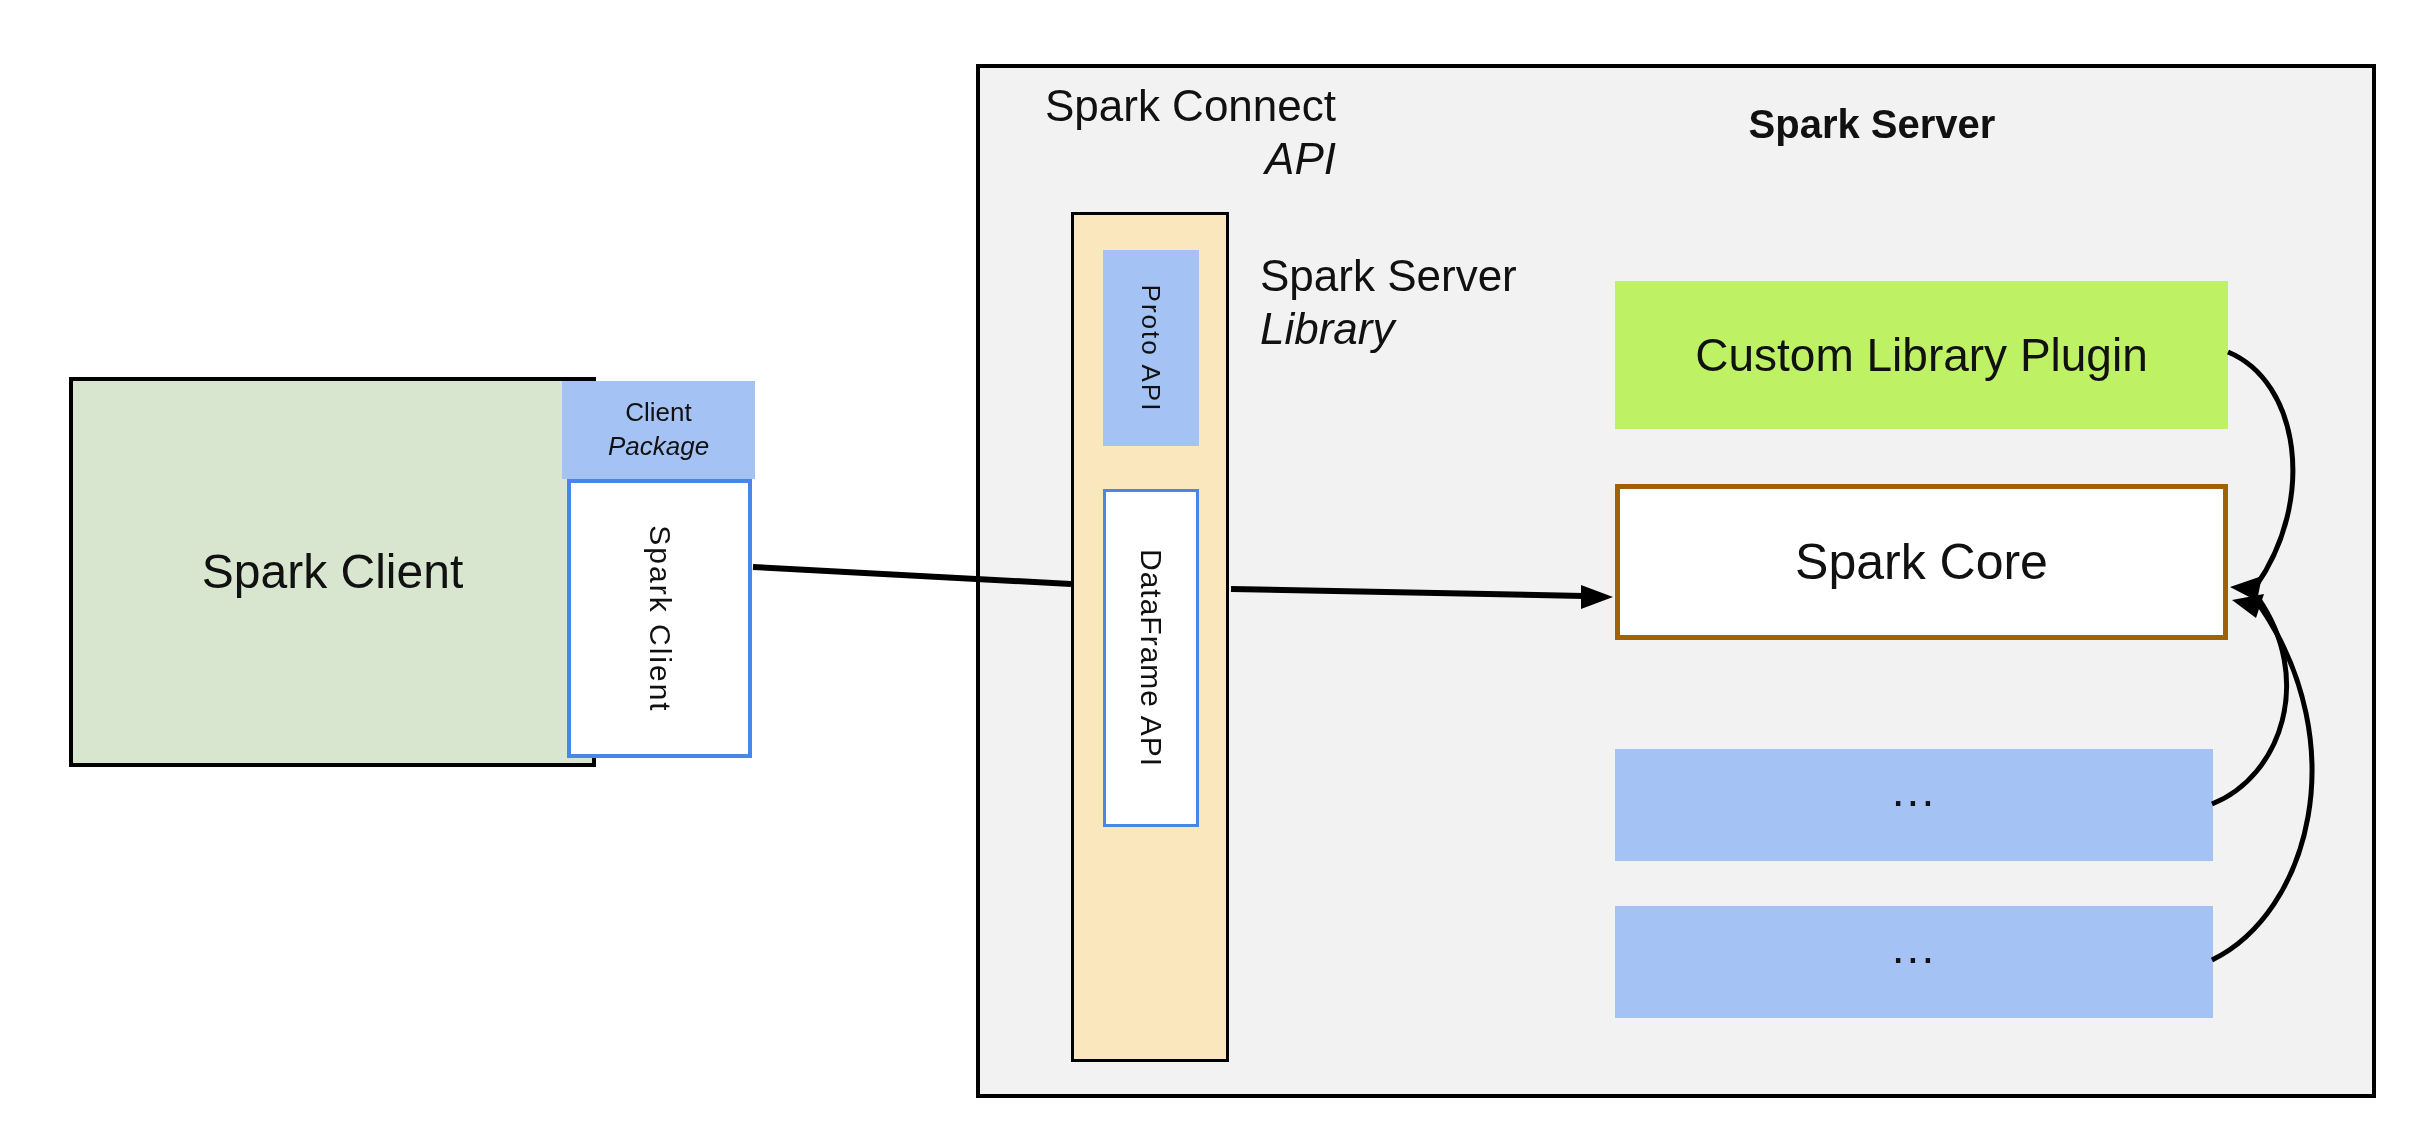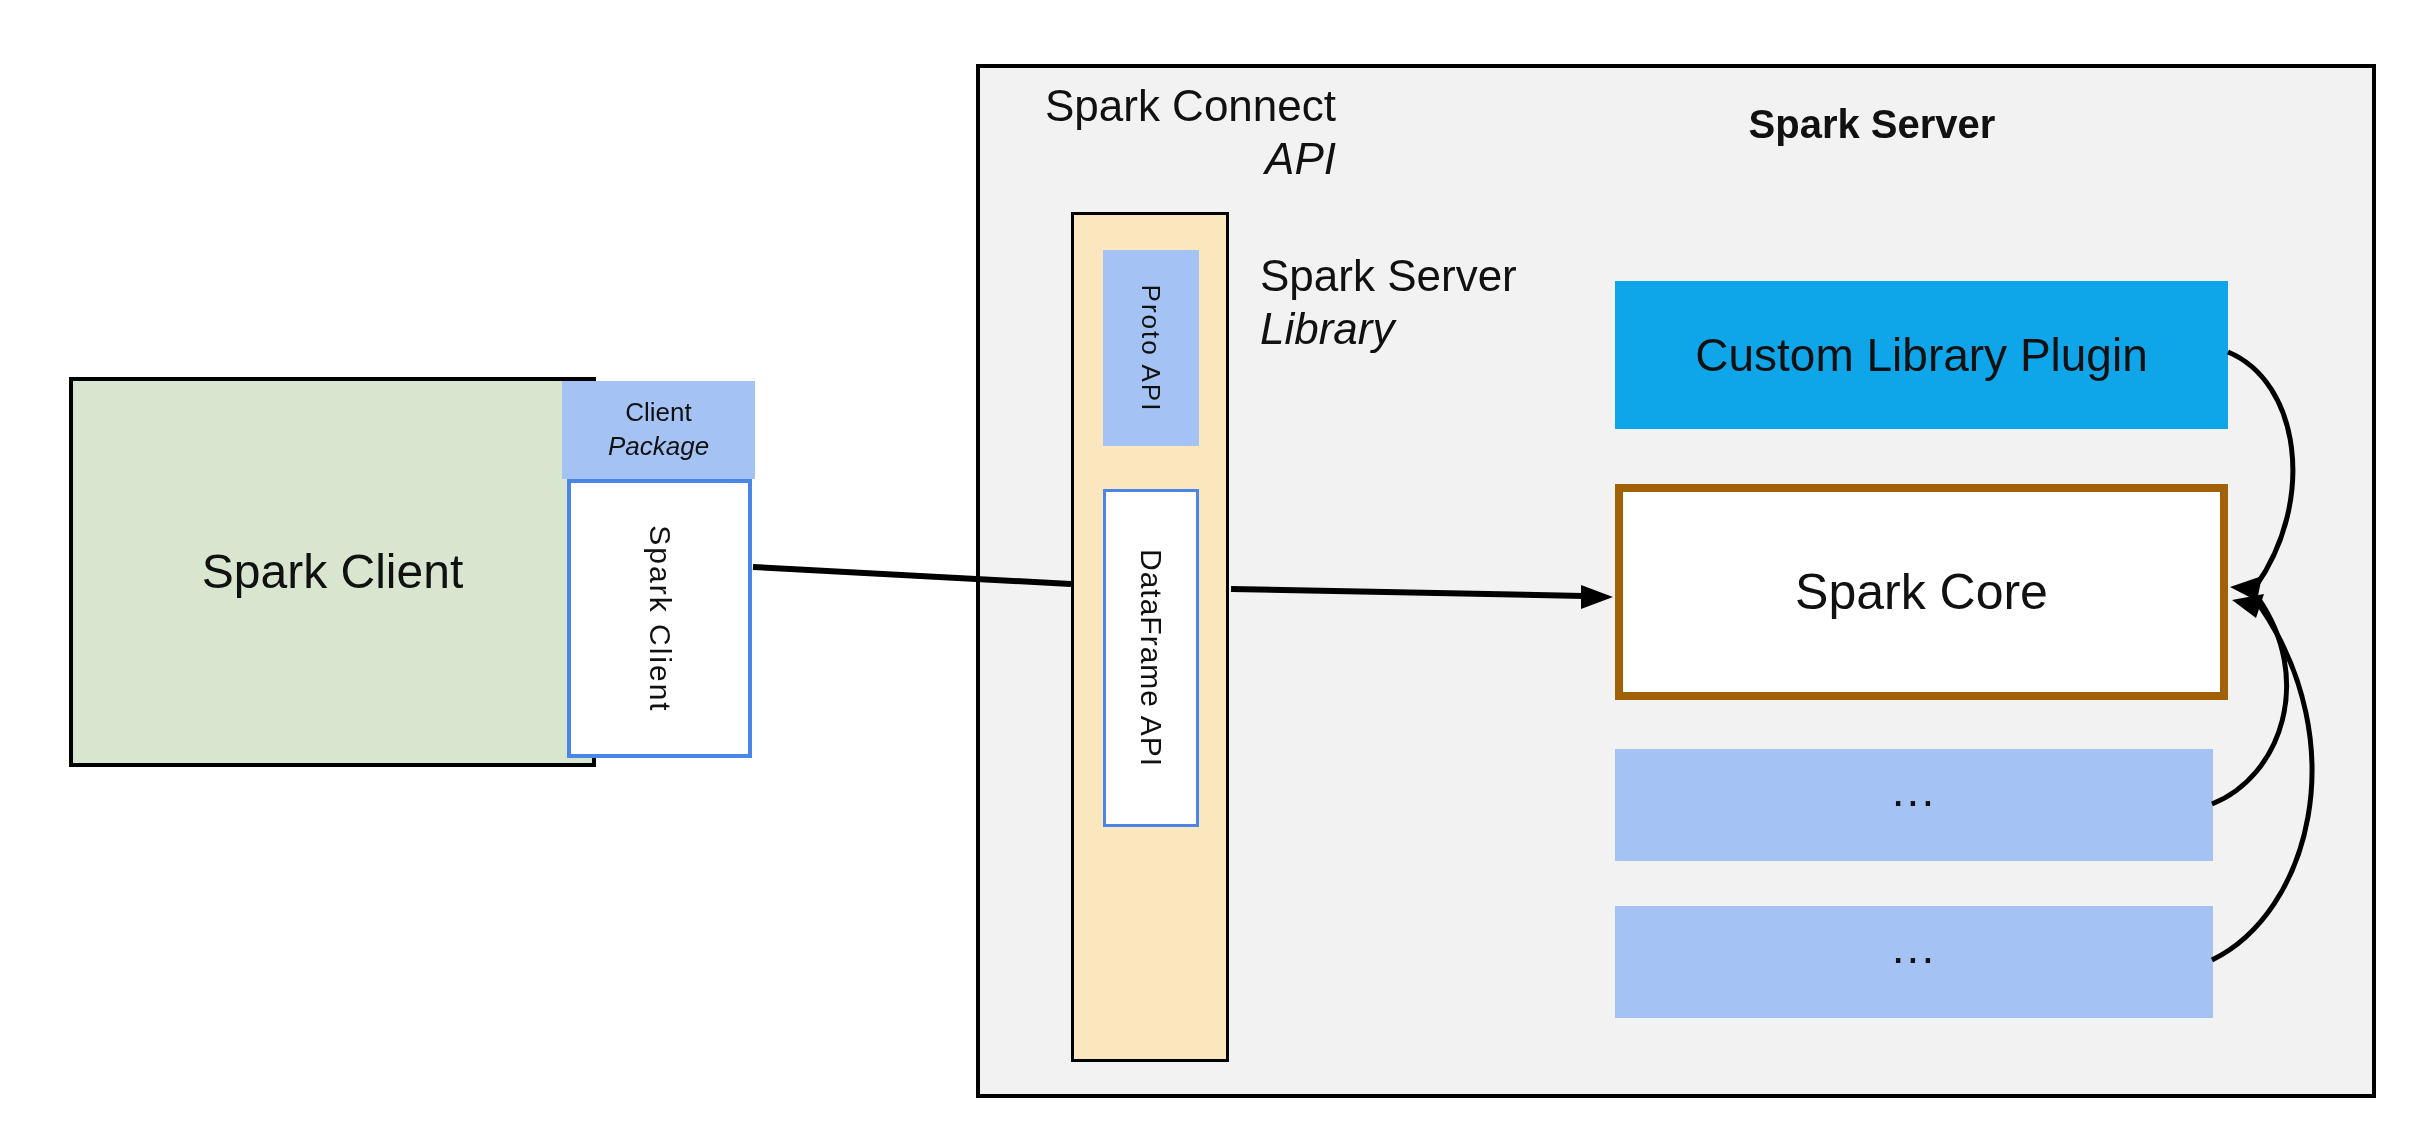--- a/index.html
+++ b/index.html
@@ -62,27 +62,27 @@
     background: #a4c2f4; z-index: 3;
   }
   #dataframe-box {
     left: 1103px; top: 489px; width: 96px; height: 338px;
     background: #ffffff; border: 3px solid #4a86e8; z-index: 3;
   }
 
   
   #plugin-box {
     left: 1615px; top: 281px; width: 613px; height: 148px;
-    background: #0ea5e9; z-index: 3;
+    background: #bef264; z-index: 3;
     display: flex; align-items: center; justify-content: center;
     font-size: 46px;
   }
   #core-box {
-    left: 1615px; top: 484px; width: 613px; height: 216px;
-    background: #ffffff; border: 8px solid #a16207; z-index: 3;
+    left: 1615px; top: 484px; width: 613px; height: 156px;
+    background: #ffffff; border: 5px solid #a16207; z-index: 3;
     display: flex; align-items: center; justify-content: center;
     font-size: 50px;
   }
   #extra-box-1 { left: 1615px; top: 749px; }
   #extra-box-2 { left: 1615px; top: 906px; }
   .extra-box {
     width: 598px; height: 112px;
     background: #a4c2f4; z-index: 3;
     display: flex; align-items: center; justify-content: center;
     font-size: 46px;

